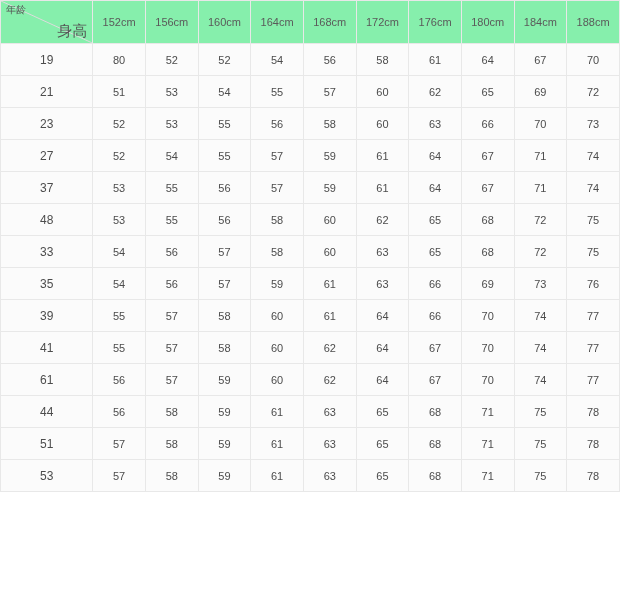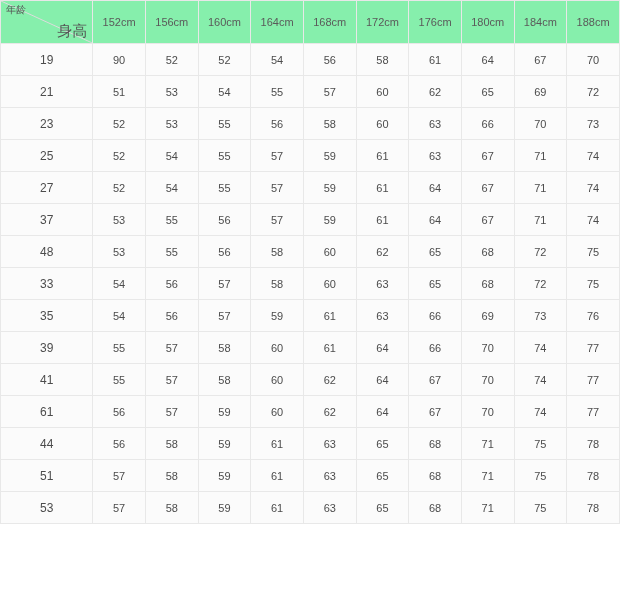--- a/index.html
+++ b/index.html
@@ -109,21 +109,21 @@
         <th>172cm</th>
         <th>176cm</th>
         <th>180cm</th>
         <th>184cm</th>
         <th>188cm</th>
       </tr>
     </thead>
     <tbody>
       <tr>
         <td class="rowhead">19</td>
-        <td>90</td>
+        <td>80</td>
         <td>52</td>
         <td>52</td>
         <td>54</td>
         <td>56</td>
         <td>58</td>
         <td>61</td>
         <td>64</td>
         <td>67</td>
         <td>70</td>
       </tr>
@@ -145,33 +145,20 @@
         <td>52</td>
         <td>53</td>
         <td>55</td>
         <td>56</td>
         <td>58</td>
         <td>60</td>
         <td>63</td>
         <td>66</td>
         <td>70</td>
         <td>73</td>
-      </tr>
-      <tr>
-        <td class="rowhead">25</td>
-        <td>52</td>
-        <td>54</td>
-        <td>55</td>
-        <td>57</td>
-        <td>59</td>
-        <td>61</td>
-        <td>63</td>
-        <td>67</td>
-        <td>71</td>
-        <td>74</td>
       </tr>
       <tr>
         <td class="rowhead">27</td>
         <td>52</td>
         <td>54</td>
         <td>55</td>
         <td>57</td>
         <td>59</td>
         <td>61</td>
         <td>64</td>

